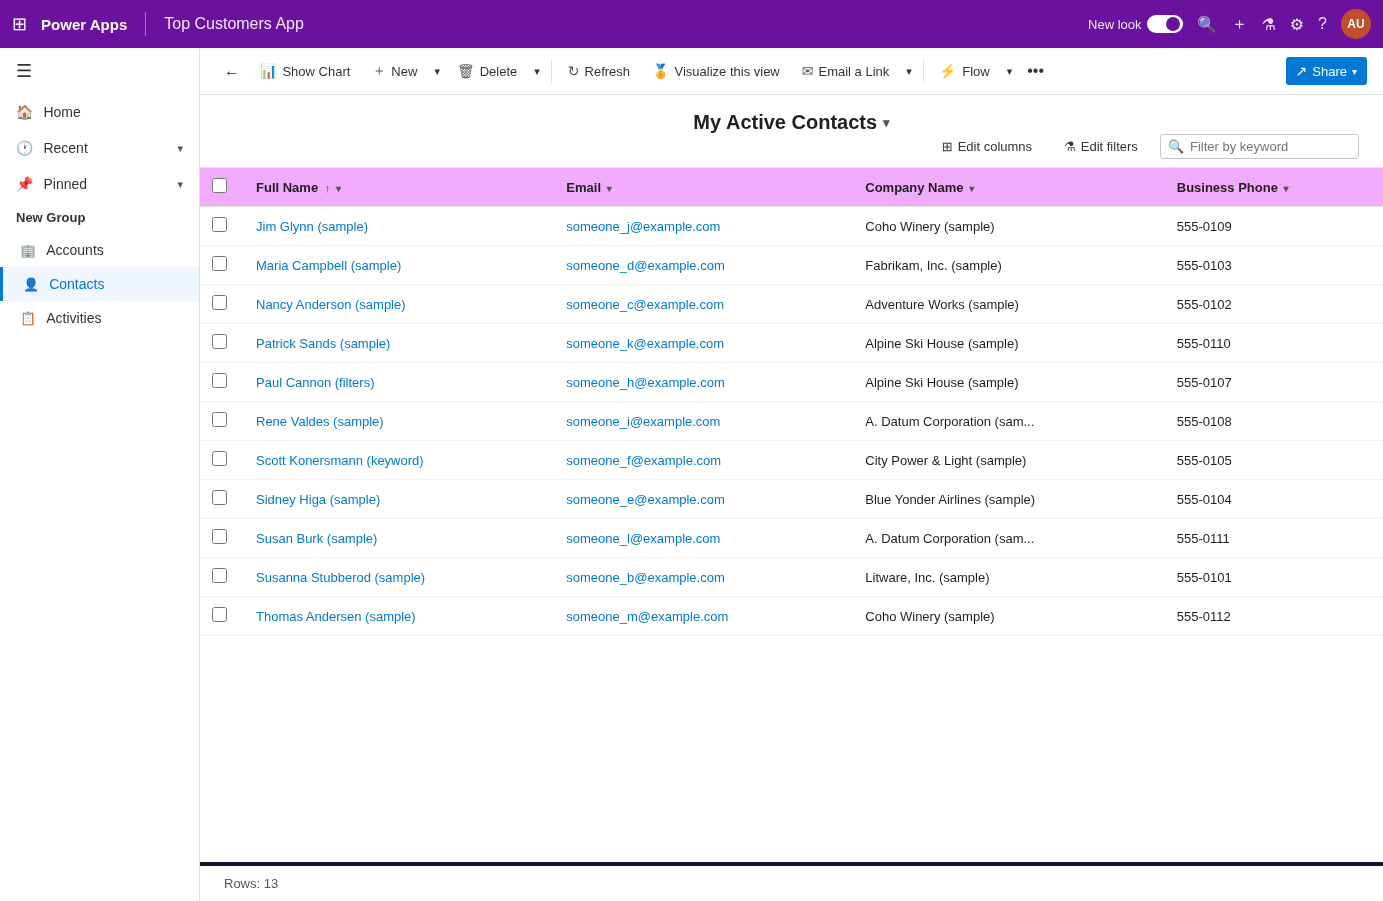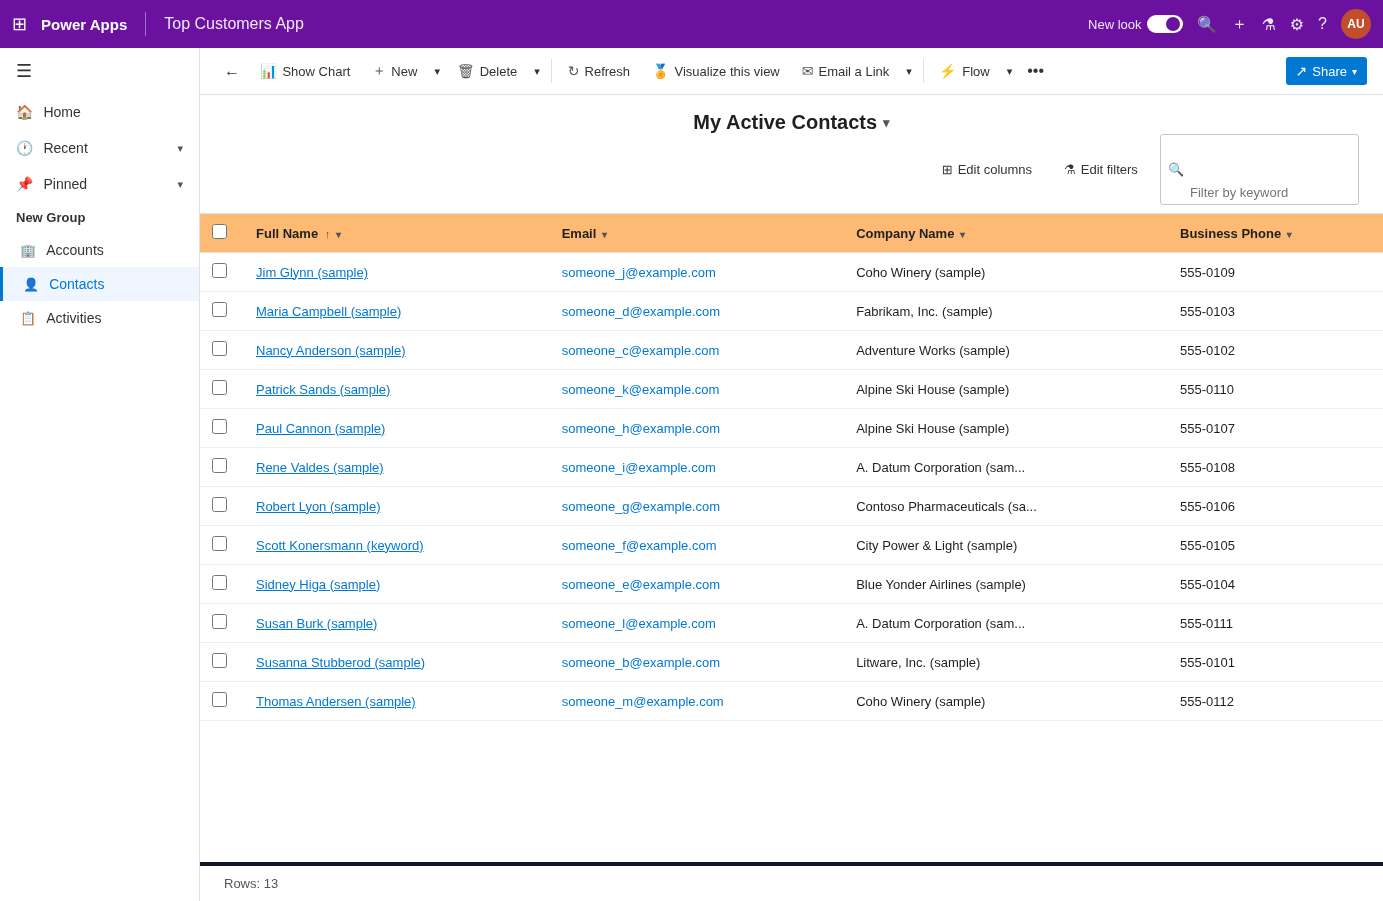--- a/index.html
+++ b/index.html
@@ -55,34 +55,34 @@
     .toolbar-spacer { flex: 1; }
     .toolbar-more { padding: 6px 8px; cursor: pointer; font-size: 16px; color: #333; border: none; background: transparent; border-radius: 3px; }
 
     
     .view-header { display: flex; align-items: center; padding: 16px 24px 8px; border-bottom: 1px solid #e0e0e0; flex-direction: column; }
     .view-title { font-size: 20px; font-weight: 600; color: #201f1e; display: flex; align-items: center; gap: 6px; }
     .view-title-caret { font-size: 13px; color: #555; cursor: pointer; }
     .view-header-right { margin-left: auto; display: flex; align-items: center; gap: 12px; }
     .view-header-btn { display: flex; align-items: center; gap: 5px; padding: 5px 10px; cursor: pointer; font-size: 13px; color: #333; border: none; background: transparent; border-radius: 3px; }
     .filter-input-wrap { display: flex; align-items: center; border: 1px solid #c8c6c4; border-radius: 3px; padding: 4px 8px; gap: 5px; background: white; }
-    .filter-input { border: none; outline: none; font-size: 13px; width: 160px; color: #333; margin-top: 46px; }
+    .filter-input { border: none; outline: none; font-size: 13px; width: 160px; color: #333; }
     .filter-icon { font-size: 13px; color: #777; }
 
     
     .table-wrap { flex: 1; overflow-y: auto; }
     table { width: 100%; border-collapse: collapse; }
     thead tr { border-bottom: 1px solid #e0e0e0; }
-    thead th { padding: 10px 12px; font-size: 13px; font-weight: 600; color: #201f1e; text-align: left; background: #fdba74; cursor: pointer; white-space: nowrap; }
+    thead th { padding: 10px 12px; font-size: 13px; font-weight: 600; color: #201f1e; text-align: left; background: #f0abfc; cursor: pointer; white-space: nowrap; }
     thead th:first-child { width: 44px; }
     thead th .sort-icon { font-size: 11px; color: #555; margin-left: 3px; }
     thead th .caret-icon { font-size: 10px; color: #555; margin-left: 2px; }
     tbody tr { border-bottom: 1px solid #f0f0f0; }
     tbody td { padding: 10px 12px; font-size: 13px; color: #201f1e; }
-    tbody td.name-cell { color: #0078d4; cursor: pointer; text-decoration: underline; }
+    tbody td.name-cell { color: #0078d4; cursor: pointer; }
     tbody td.email-cell { color: #0078d4; cursor: pointer; }
     .row-check { width: 15px; height: 15px; cursor: pointer; }
 
     
     .table-footer { padding: 10px 24px; border-top: 4px solid #0f172a; font-size: 13px; color: #555; background: white; }
 
     .back-btn { padding: 6px 8px; cursor: pointer; border: none; background: transparent; border-radius: 3px; font-size: 16px; color: #333; }
   </style>
 </head>
 <body>
@@ -284,47 +284,38 @@
       </td>
       <td class="name-cell">Patrick Sands (sample)</td>
       <td class="email-cell">someone_k@example.com</td>
       <td>Alpine Ski House (sample)</td>
       <td>555-0110</td>
     </tr>
             <tr>
       <td>
         <input type="checkbox" class="row-check" style="">
       </td>
-      <td class="name-cell">Paul Cannon (sample)</td>
+      <td class="name-cell">Paul Cannon (filters)</td>
       <td class="email-cell">someone_h@example.com</td>
       <td>Alpine Ski House (sample)</td>
       <td>555-0107</td>
     </tr>
             <tr>
       <td>
         <input type="checkbox" class="row-check" style="">
       </td>
       <td class="name-cell">Rene Valdes (sample)</td>
       <td class="email-cell">someone_i@example.com</td>
       <td>A. Datum Corporation (sam...</td>
       <td>555-0108</td>
     </tr>
             <tr>
       <td>
         <input type="checkbox" class="row-check" style="">
       </td>
-      <td class="name-cell">Robert Lyon (sample)</td>
-      <td class="email-cell">someone_g@example.com</td>
-      <td>Contoso Pharmaceuticals (sa...</td>
-      <td>555-0106</td>
-    </tr>
-            <tr>
-      <td>
-        <input type="checkbox" class="row-check" style="">
-      </td>
       <td class="name-cell">Scott Konersmann (keyword)</td>
       <td class="email-cell">someone_f@example.com</td>
       <td>City Power &amp; Light (sample)</td>
       <td>555-0105</td>
     </tr>
             <tr>
       <td>
         <input type="checkbox" class="row-check" style="">
       </td>
       <td class="name-cell">Sidney Higa (sample)</td>

